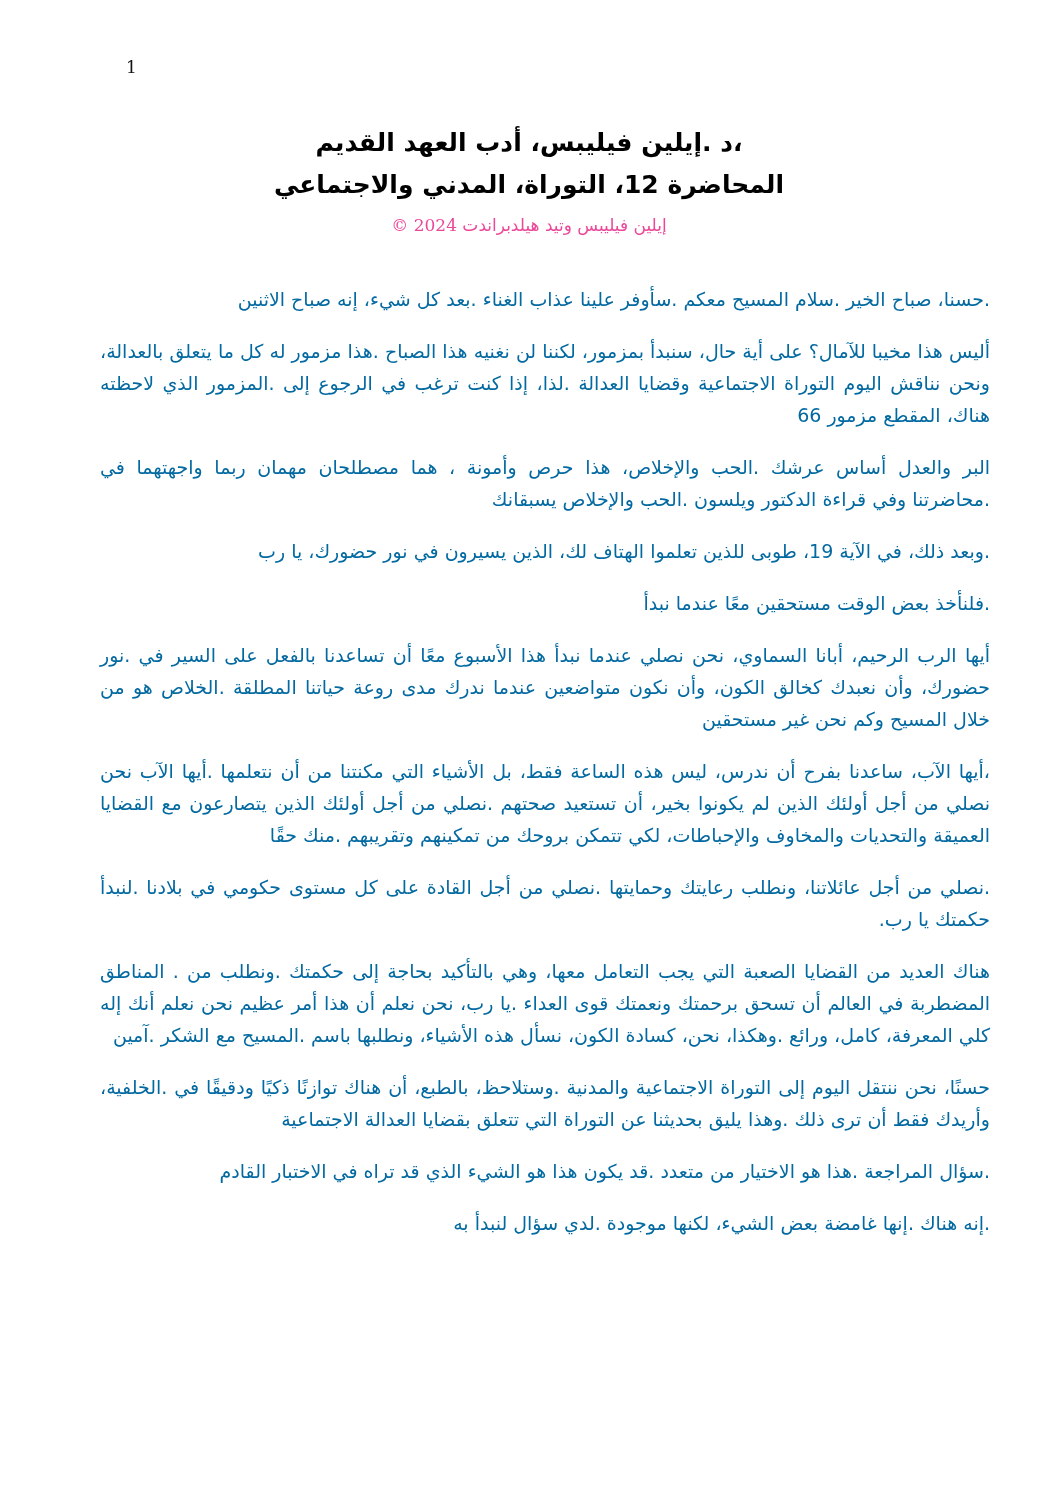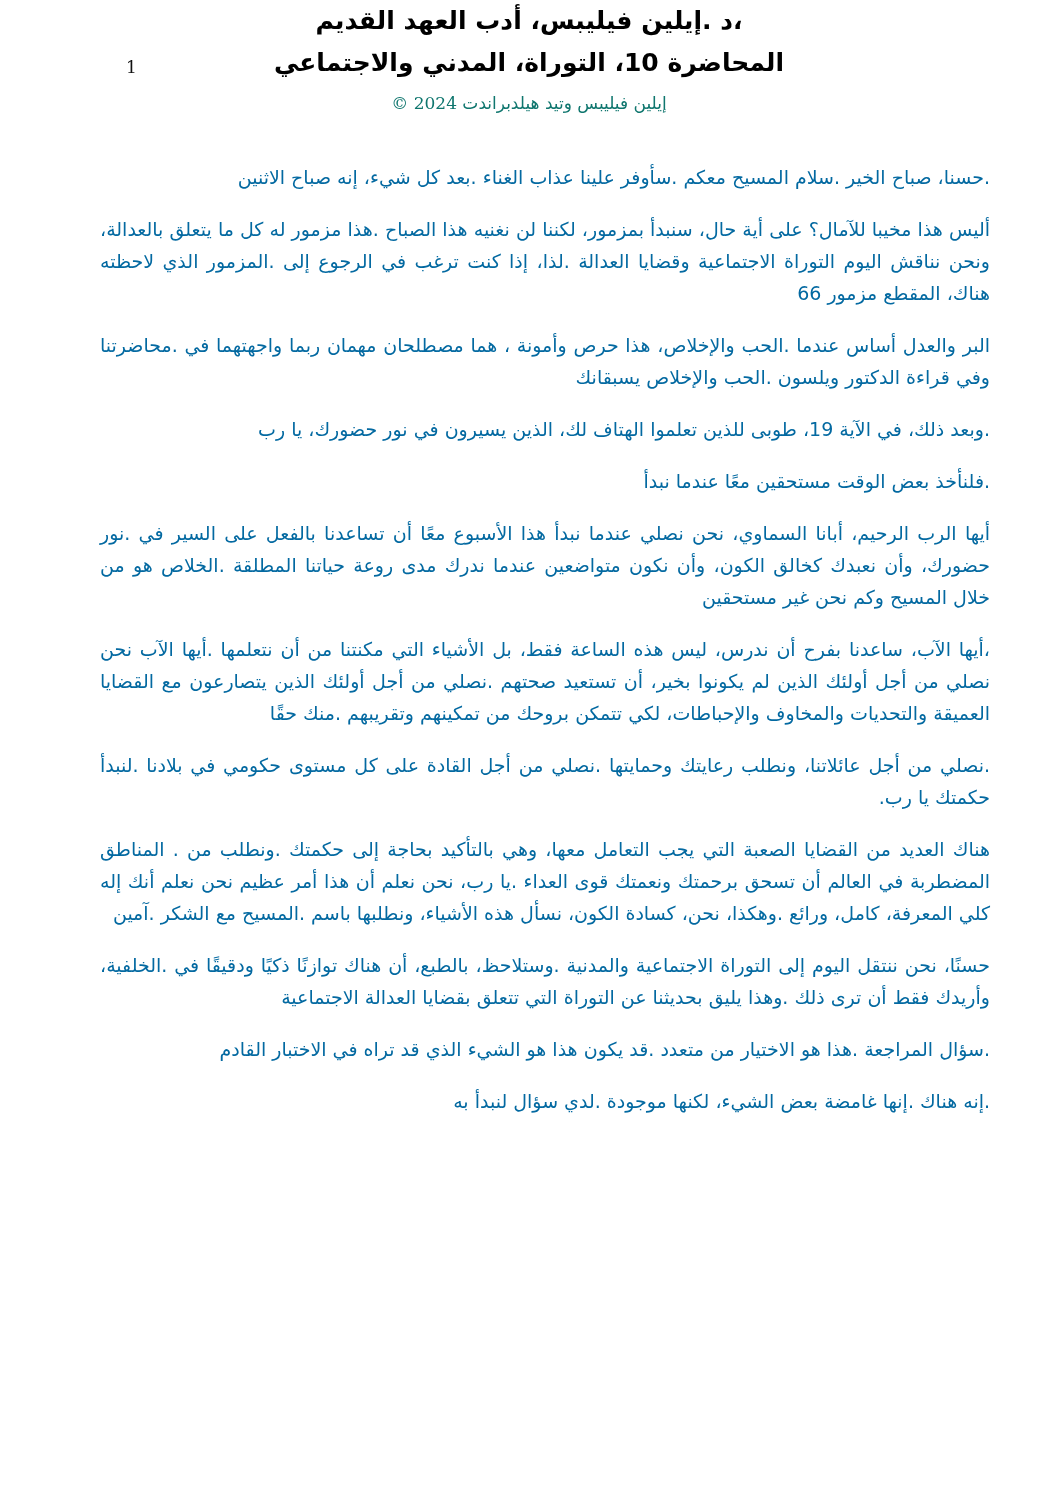--- a/index.html
+++ b/index.html
@@ -17,37 +17,38 @@
   }
   .page-number {
     position: absolute;
     top: 57px;
     left: 126px;
     font-family: "DejaVu Serif", "Liberation Serif", serif;
     font-size: 17px;
     color: #111111;
   }
   .doc-header {
+    padding-top: 122px;
     direction: rtl;
     text-align: center;
   }
   .title-line {
     font-family: "DejaVu Sans", "Liberation Sans", sans-serif;
     font-weight: 700;
     font-size: 25px;
     line-height: 42px;
     color: #000000;
   }
   .copyright-line {
     font-family: "DejaVu Serif", "DejaVu Sans", "Liberation Serif", serif;
     font-size: 17px;
     line-height: 32px;
     letter-spacing: 2px;
     margin-top: 3px;
-    color: #0f766e;
+    color: #ec4899;
   }
   .doc-body {
     direction: rtl;
     text-align: justify;
     padding: 0 68px 0 100px;
   }
   .para {
     font-family: "DejaVu Sans", "Liberation Sans", sans-serif;
     font-size: 19px;
     line-height: 32px;
@@ -60,28 +61,28 @@
 </style>
 </head>
 <body>
 
 <div class="page">
 
   <div class="page-number">1</div>
 
   <div class="doc-header">
     <div class="title-line">،د .إيلين فيليبس، أدب العهد القديم</div>
-    <div class="title-line">المحاضرة 10، التوراة، المدني والاجتماعي</div>
+    <div class="title-line">المحاضرة 12، التوراة، المدني والاجتماعي</div>
     <div class="copyright-line">إيلين فيليبس وتيد هيلدبراندت 2024 ©</div>
   </div>
 
   <div class="doc-body">
     <p class="para">.حسنا، صباح الخير .سلام المسيح معكم .سأوفر علينا عذاب الغناء .بعد كل شيء، إنه صباح الاثنين</p>
     <p class="para">أليس هذا مخيبا للآمال؟ على أية حال، سنبدأ بمزمور، لكننا لن نغنيه هذا الصباح .هذا مزمور له كل ما يتعلق بالعدالة، ونحن نناقش اليوم التوراة الاجتماعية وقضايا العدالة .لذا، إذا كنت ترغب في الرجوع إلى .المزمور الذي لاحظته هناك، المقطع مزمور 66</p>
-    <p class="para">البر والعدل أساس عندما .الحب والإخلاص، هذا حرص وأمونة ، هما مصطلحان مهمان ربما واجهتهما في .محاضرتنا وفي قراءة الدكتور ويلسون .الحب والإخلاص يسبقانك</p>
+    <p class="para">البر والعدل أساس عرشك .الحب والإخلاص، هذا حرص وأمونة ، هما مصطلحان مهمان ربما واجهتهما في .محاضرتنا وفي قراءة الدكتور ويلسون .الحب والإخلاص يسبقانك</p>
     <p class="para">.وبعد ذلك، في الآية 19، طوبى للذين تعلموا الهتاف لك، الذين يسيرون في نور حضورك، يا رب</p>
     <p class="para">.فلنأخذ بعض الوقت مستحقين معًا عندما نبدأ</p>
     <p class="para">أيها الرب الرحيم، أبانا السماوي، نحن نصلي عندما نبدأ هذا الأسبوع معًا أن تساعدنا بالفعل على السير في .نور حضورك، وأن نعبدك كخالق الكون، وأن نكون متواضعين عندما ندرك مدى روعة حياتنا المطلقة .الخلاص هو من خلال المسيح وكم نحن غير مستحقين</p>
     <p class="para">،أيها الآب، ساعدنا بفرح أن ندرس، ليس هذه الساعة فقط، بل الأشياء التي مكنتنا من أن نتعلمها .أيها الآب نحن نصلي من أجل أولئك الذين لم يكونوا بخير، أن تستعيد صحتهم .نصلي من أجل أولئك الذين يتصارعون مع القضايا العميقة والتحديات والمخاوف والإحباطات، لكي تتمكن بروحك من تمكينهم وتقريبهم .منك حقًا</p>
     <p class="para">.نصلي من أجل عائلاتنا، ونطلب رعايتك وحمايتها .نصلي من أجل القادة على كل مستوى حكومي في بلادنا .لنبدأ حكمتك يا رب.</p>
     <p class="para">هناك العديد من القضايا الصعبة التي يجب التعامل معها، وهي بالتأكيد بحاجة إلى حكمتك .ونطلب من . المناطق المضطربة في العالم أن تسحق برحمتك ونعمتك قوى العداء .يا رب، نحن نعلم أن هذا أمر عظيم نحن نعلم أنك إله كلي المعرفة، كامل، ورائع .وهكذا، نحن، كسادة الكون، نسأل هذه الأشياء، ونطلبها باسم .المسيح مع الشكر .آمين</p>
     <p class="para">حسنًا، نحن ننتقل اليوم إلى التوراة الاجتماعية والمدنية .وستلاحظ، بالطبع، أن هناك توازنًا ذكيًا ودقيقًا في .الخلفية، وأريدك فقط أن ترى ذلك .وهذا يليق بحديثنا عن التوراة التي تتعلق بقضايا العدالة الاجتماعية</p>
     <p class="para">.سؤال المراجعة .هذا هو الاختيار من متعدد .قد يكون هذا هو الشيء الذي قد تراه في الاختبار القادم</p>
     <p class="para">.إنه هناك .إنها غامضة بعض الشيء، لكنها موجودة .لدي سؤال لنبدأ به</p>
   </div>

